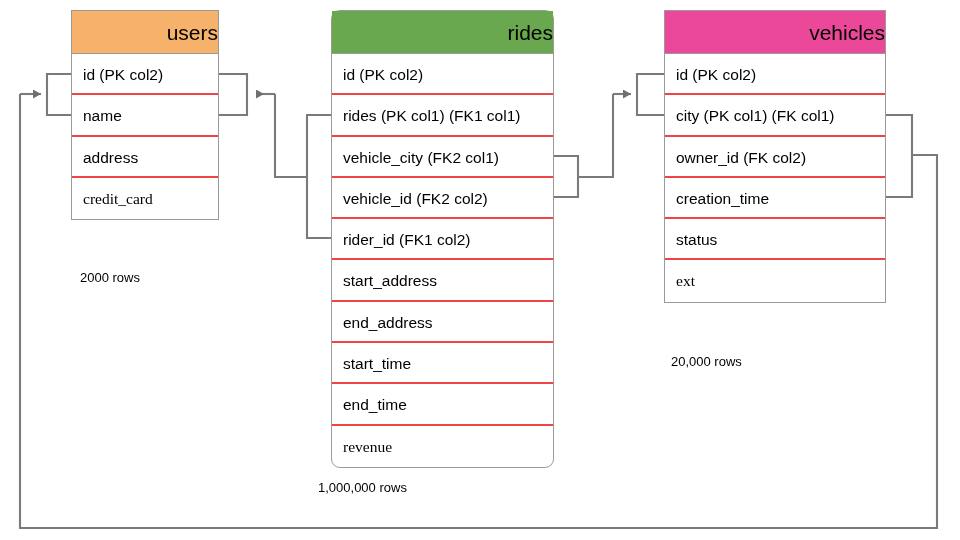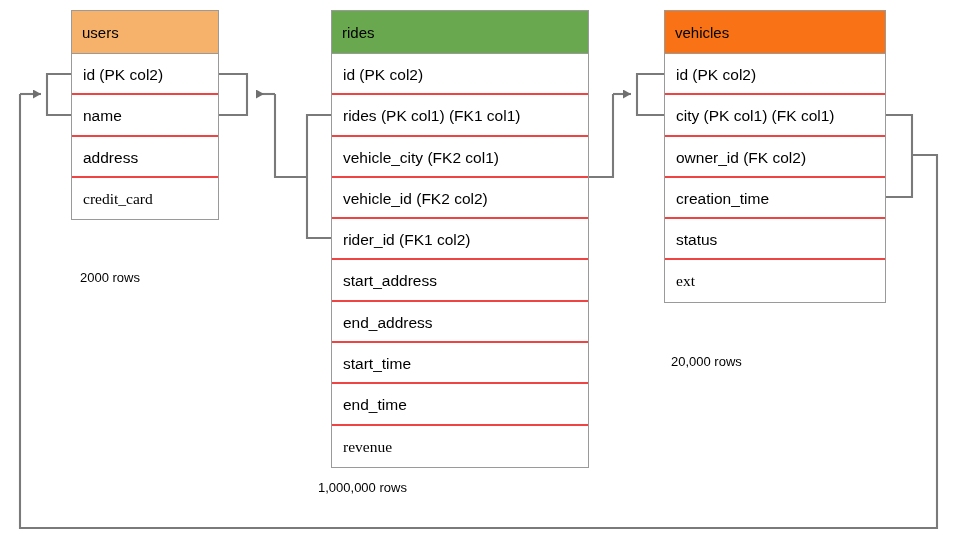--- a/index.html
+++ b/index.html
@@ -32,25 +32,26 @@
     position: absolute;
     border: 1px solid #9a9a9a;
     box-sizing: border-box;
     background: #ffffff;
   }
   .table-header {
     box-sizing: border-box;
     height: 43px;
     line-height: 43px;
     padding: 0 0 0 10px;
-    font-size: 15px;
+    font-size: 21px;
     color: #000;
     border-bottom: 1px solid #9a9a9a;
     white-space: nowrap;
     overflow: hidden;
+    text-align: right;
   }
   .table-row {
     box-sizing: border-box;
     height: 41.3px;
     line-height: 41.3px;
     padding: 0 0 0 11px;
     font-size: 15.5px;
     color: #000;
     border-bottom: 2px solid #ef4444;
     white-space: nowrap;
@@ -60,21 +61,21 @@
     border-bottom: none;
     font-family: Liberation Serif, serif;
   }
   .rowcount {
     position: absolute;
     font-size: 13px;
     color: #000;
     white-space: nowrap;
   }
   #tbl-users   { left: 71px;  top: 10px; width: 148px; }
-  #tbl-rides   { left: 331px; top: 10px; width: 258px; }
+  #tbl-rides   { left: 331px; top: 10px; width: 223px; border-radius: 9px; }
   #tbl-vehicles{ left: 664px; top: 10px; width: 222px; }
 
   #rc-users    { left: 80px;  top: 270px; }
   #rc-rides    { left: 318px; top: 480px; }
   #rc-vehicles { left: 671px; top: 354px; }
 </style>
 </head>
 <body>
 
 <div id="canvas">
@@ -126,21 +127,21 @@
     <div class="table-row">rider_id (FK1 col2)</div>
     <div class="table-row">start_address</div>
     <div class="table-row">end_address</div>
     <div class="table-row">start_time</div>
     <div class="table-row">end_time</div>
     <div class="table-row last">revenue</div>
   </div>
   <div class="rowcount" id="rc-rides">1,000,000 rows</div>
 
   <div class="table" id="tbl-vehicles">
-    <div class="table-header" style="background:#f97316;">vehicles</div>
+    <div class="table-header" style="background:#ec4899;">vehicles</div>
     <div class="table-row">id (PK col2)</div>
     <div class="table-row">city (PK col1) (FK col1)</div>
     <div class="table-row">owner_id (FK col2)</div>
     <div class="table-row">creation_time</div>
     <div class="table-row">status</div>
     <div class="table-row last">ext</div>
   </div>
   <div class="rowcount" id="rc-vehicles">20,000 rows</div>
 
 </div>

